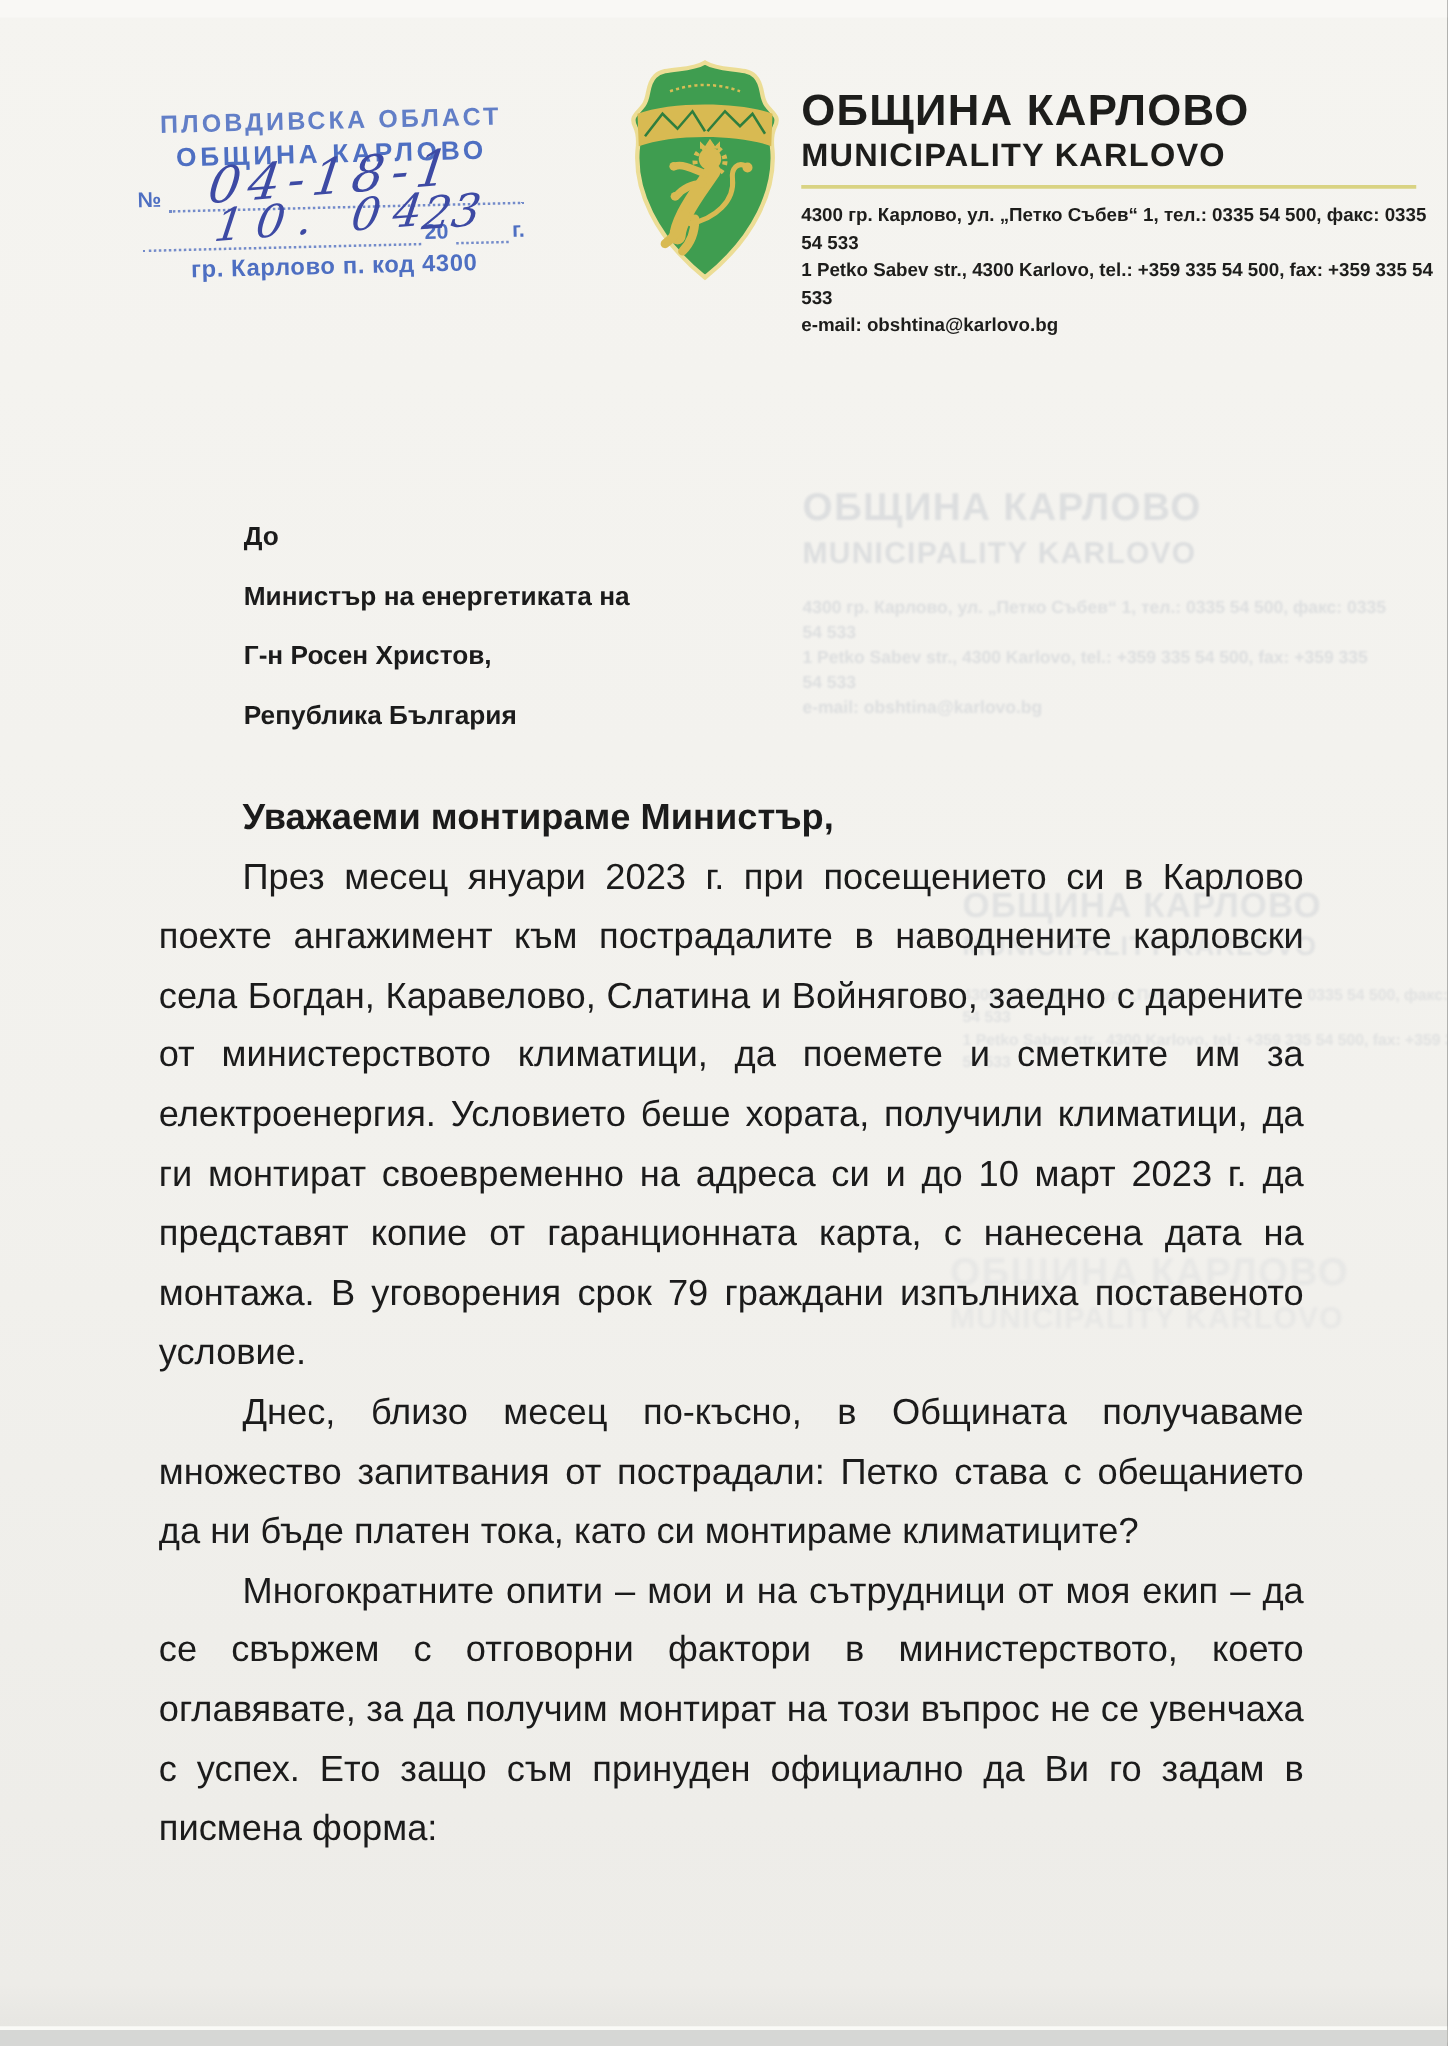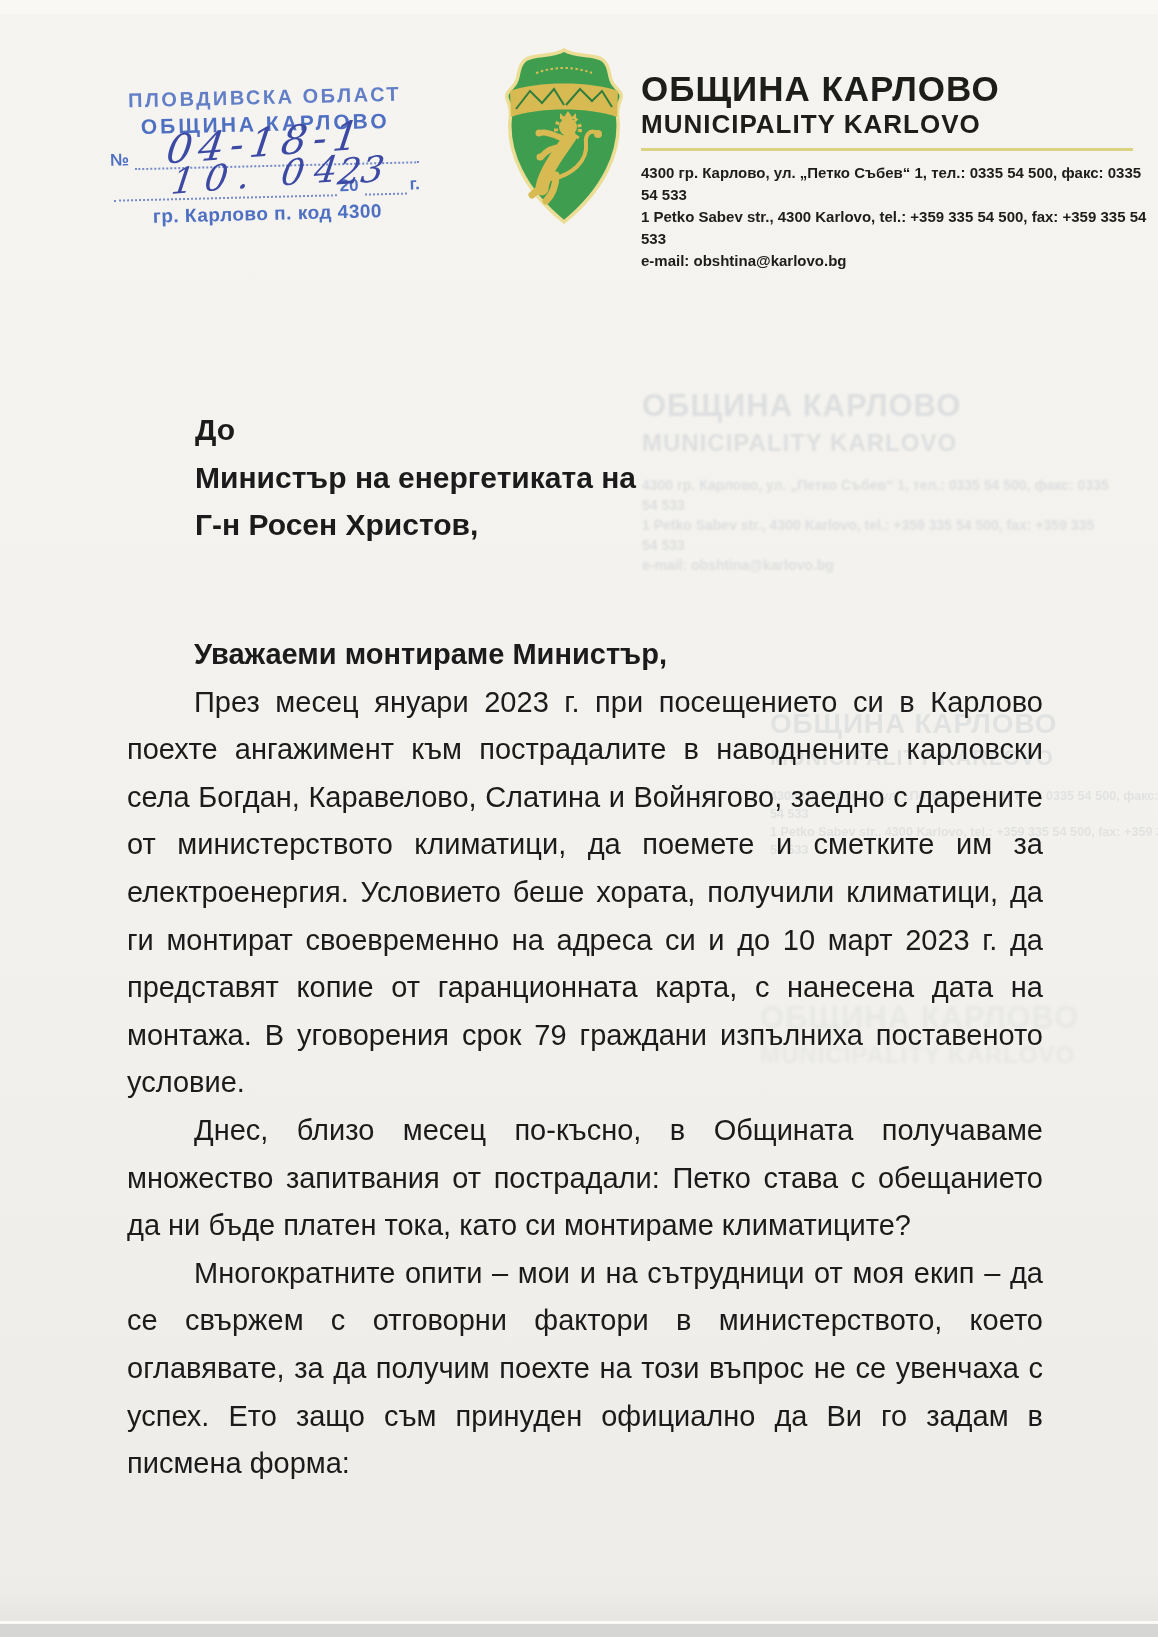--- a/index.html
+++ b/index.html
@@ -52,21 +52,21 @@
   .g-title{font-size:31px;font-weight:800;letter-spacing:1px;}
   .g-sub{font-size:24px;font-weight:800;letter-spacing:1px;margin-top:5px;}
   .g-small{font-size:14px;font-weight:700;margin-top:18px;line-height:20px;width:470px;}
   #ghost1{left:642px;top:388px;opacity:.17;}
   #ghost2{left:770px;top:708px;opacity:.13;transform:scale(.9);transform-origin:top left;}
   #ghost3{left:760px;top:1000px;opacity:.07;filter:blur(1.4px);}
 
   
   .recipient{
     position:absolute;left:195px;top:406px;
-    font-size:30px;font-weight:700;line-height:47.5px;
+    font-size:21px;font-weight:700;line-height:47.5px;
   }
   .letter-body{
     position:absolute;left:127px;top:631px;width:916px;
     font-size:29px;line-height:47.6px;
     text-align:justify;hyphens:none;
   }
   .salutation{font-weight:700;padding-left:67px;text-align:left;}
   .para{margin:0;text-indent:67px;}
 </style>
 </head>
@@ -147,23 +147,24 @@
   </div>
   <div class="ghost" id="ghost3">
     <div class="g-title">ОБЩИНА КАРЛОВО</div>
     <div class="g-sub">MUNICIPALITY KARLOVO</div>
   </div>
 
   <div class="recipient">
     <div>До</div>
     <div>Министър на енергетиката на</div>
     <div>Г-н Росен Христов,</div>
+    <div>Република България</div>
   </div>
 
   <div class="letter-body">
     <div class="salutation">Уважаеми монтираме Министър,</div>
     <p class="para">През месец януари 2023 г. при посещението си в Карлово поехте ангажимент към пострадалите в наводнените карловски села Богдан, Каравелово, Слатина и Войнягово, заедно с дарените от министерството климатици, да поемете и сметките им за електроенергия. Условието беше хората, получили климатици, да ги монтират своевременно на адреса си и до 10 март 2023 г. да представят копие от гаранционната карта, с нанесена дата на монтажа. В уговорения срок 79 граждани изпълниха поставеното условие.</p>
     <p class="para">Днес, близо месец по-късно, в Общината получаваме множество запитвания от пострадали: Петко става с обещанието да ни бъде платен тока, като си монтираме климатиците?</p>
-    <p class="para">Многократните опити – мои и на сътрудници от моя екип – да се свържем с отговорни фактори в министерството, което оглавявате, за да получим поехте на този въпрос не се увенчаха с успех. Ето защо съм принуден официално да Ви го задам в писмена форма:</p>
+    <p class="para">Многократните опити – мои и на сътрудници от моя екип – да се свържем с отговорни фактори в министерството, което оглавявате, за да получим монтират на този въпрос не се увенчаха с успех. Ето защо съм принуден официално да Ви го задам в писмена форма:</p>
   </div>
 
   <div class="edge-bottom"></div>
 </div>
 
 </body></html>

